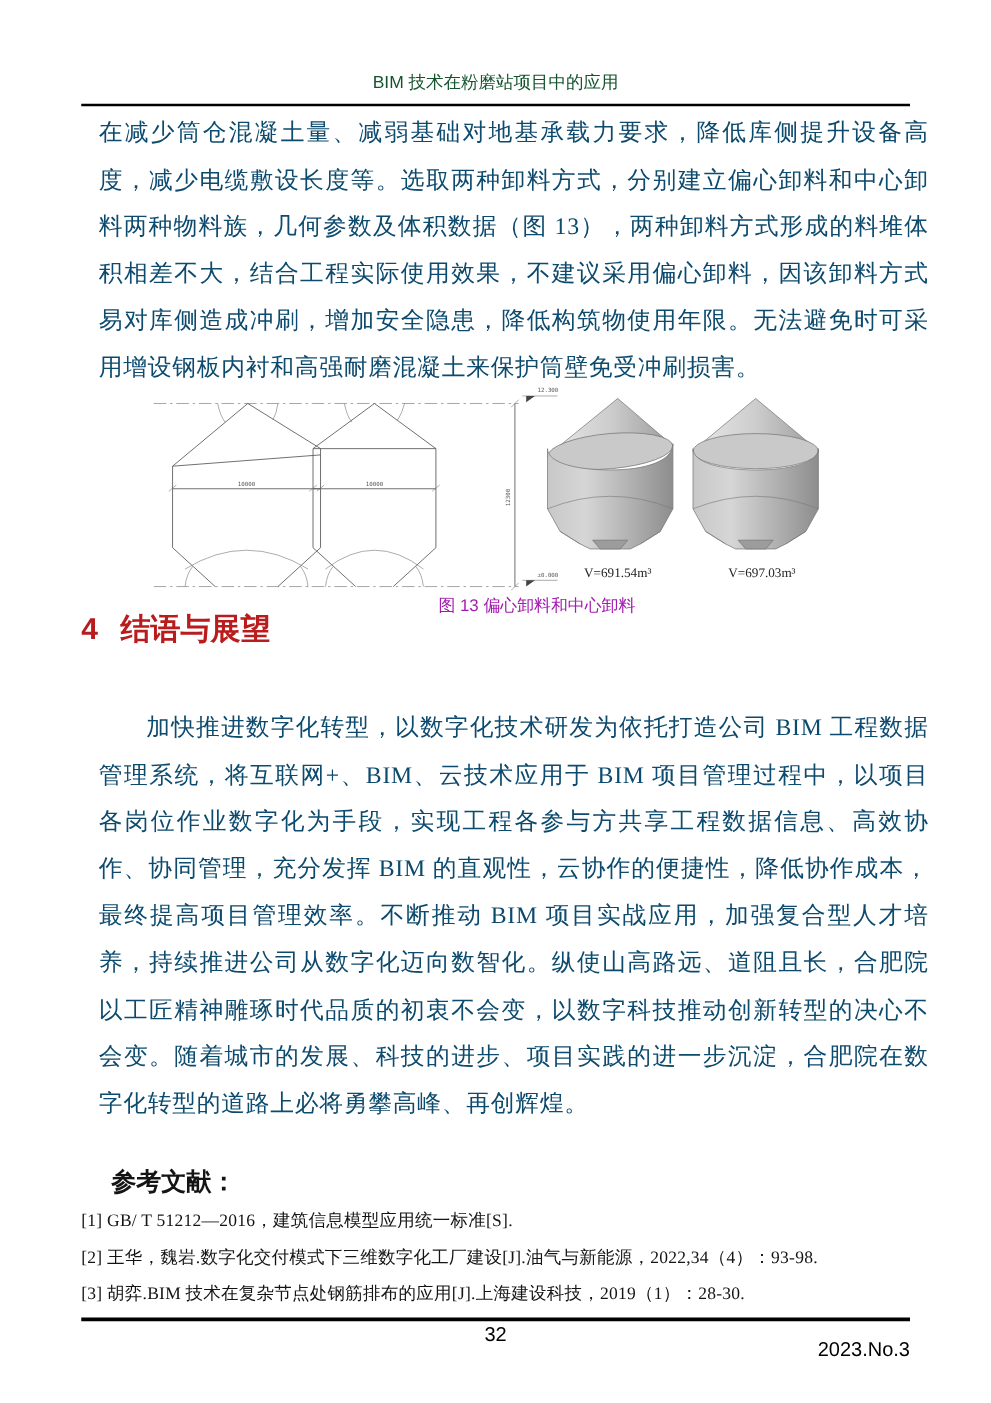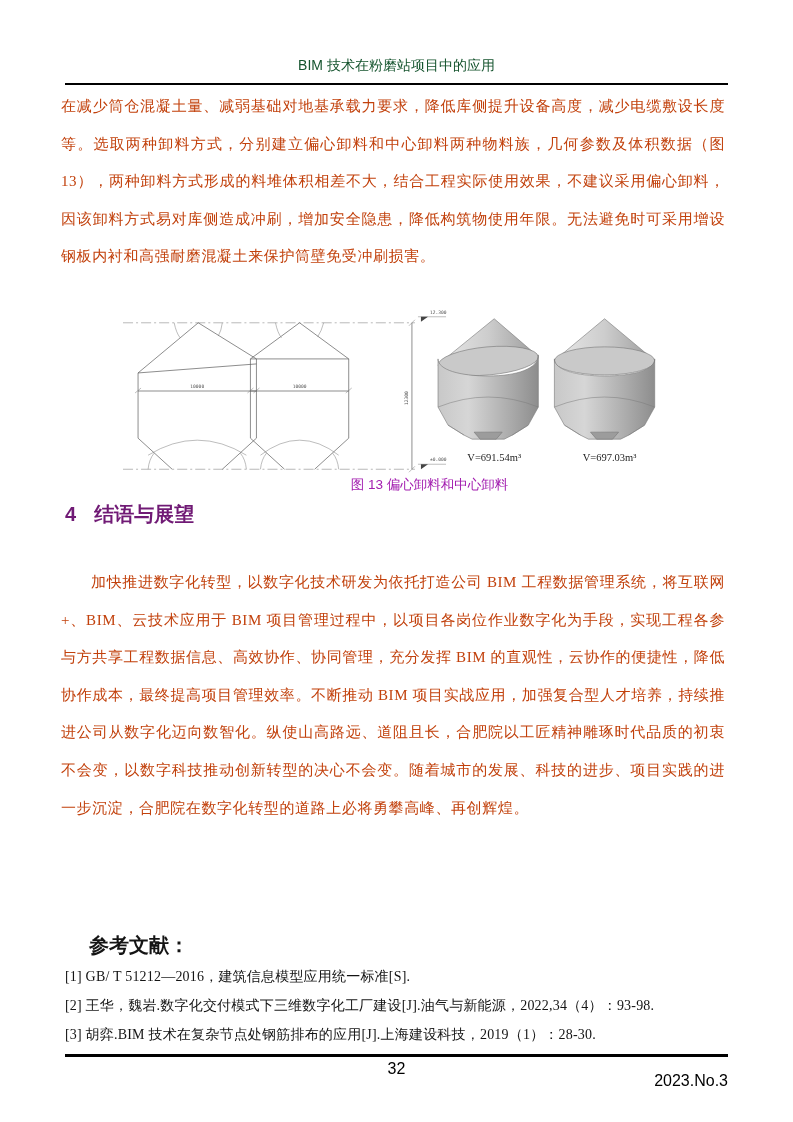--- a/index.html
+++ b/index.html
@@ -7,36 +7,36 @@
     position:relative; width:793px; height:1122px; background:#ffffff;
     font-family:"Liberation Serif", serif; color:#111; overflow:hidden;
   }
   .header-title {
     position:absolute; top:57px; left:0; width:100%; text-align:center;
     font-size:14px; font-family:"Liberation Sans", sans-serif; color:#14532d;
   }
   .header-rule { position:absolute; top:83px; left:65px; width:663px; border-top:2px solid #000; }
 
   .body-par {
-    position:absolute; left:61px; width:664px; margin:0;
-    font-size:15px; line-height:37.6px; letter-spacing:0.6px;
-    text-align:justify; color:#c2410c;
+    position:absolute; left:79px; width:664px; margin:0;
+    font-size:19px; line-height:37.6px; letter-spacing:0.6px;
+    text-align:justify; color:#0c4a6e;
   }
   .p1 { top:88px; }
   .p2 { top:540px; text-indent:2em;margin-top:24px; }
 
   .figure-wrap { position:absolute; left:121px; top:302px; width:622px; height:172px; }
 
   .caption {
     position:absolute; top:476px; left:0; width:100%; text-align:center;
     font-size:13.5px; font-weight:normal; font-family:"Liberation Sans", sans-serif; color:#a21caf;padding-left:33px;
   }
   .heading {
-    position:absolute; top:501px; left:65px; margin:0;
-    font-size:20px; font-weight:bold; color:#701a75;
+    position:absolute; top:487px; left:65px; margin:0;
+    font-size:24px; font-weight:bold; color:#b91c1c;
     font-family:"Liberation Sans", sans-serif;
   }
   .heading .num { margin-right:18px; }
 
   .refs { position:absolute; left:65px; top:932px; width:664px; color:#141414; }
   .refs-label { font-weight:bold; font-size:20px; margin-bottom:9px; font-family:"Liberation Sans", sans-serif;margin-left:24px; }
   .ref-item { font-size:14px; margin-bottom:11px; letter-spacing:0.2px; }
 
   .footer-rule { position:absolute; top:1054px; left:65px; width:663px; border-top:3px solid #000; }
   .footer-text { position:absolute; top:1060px; left:65px; width:663px; height:18px;

